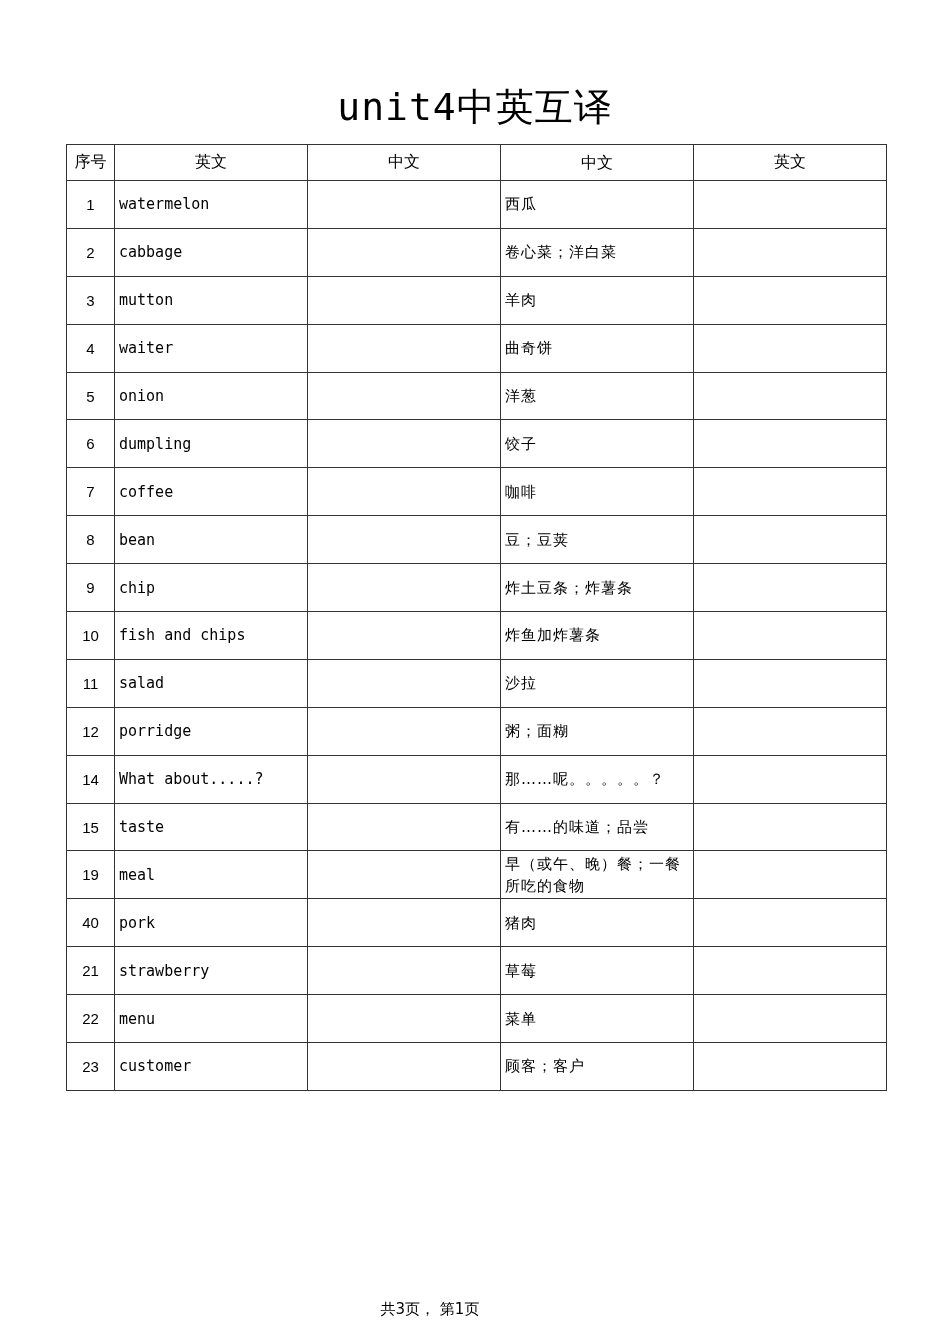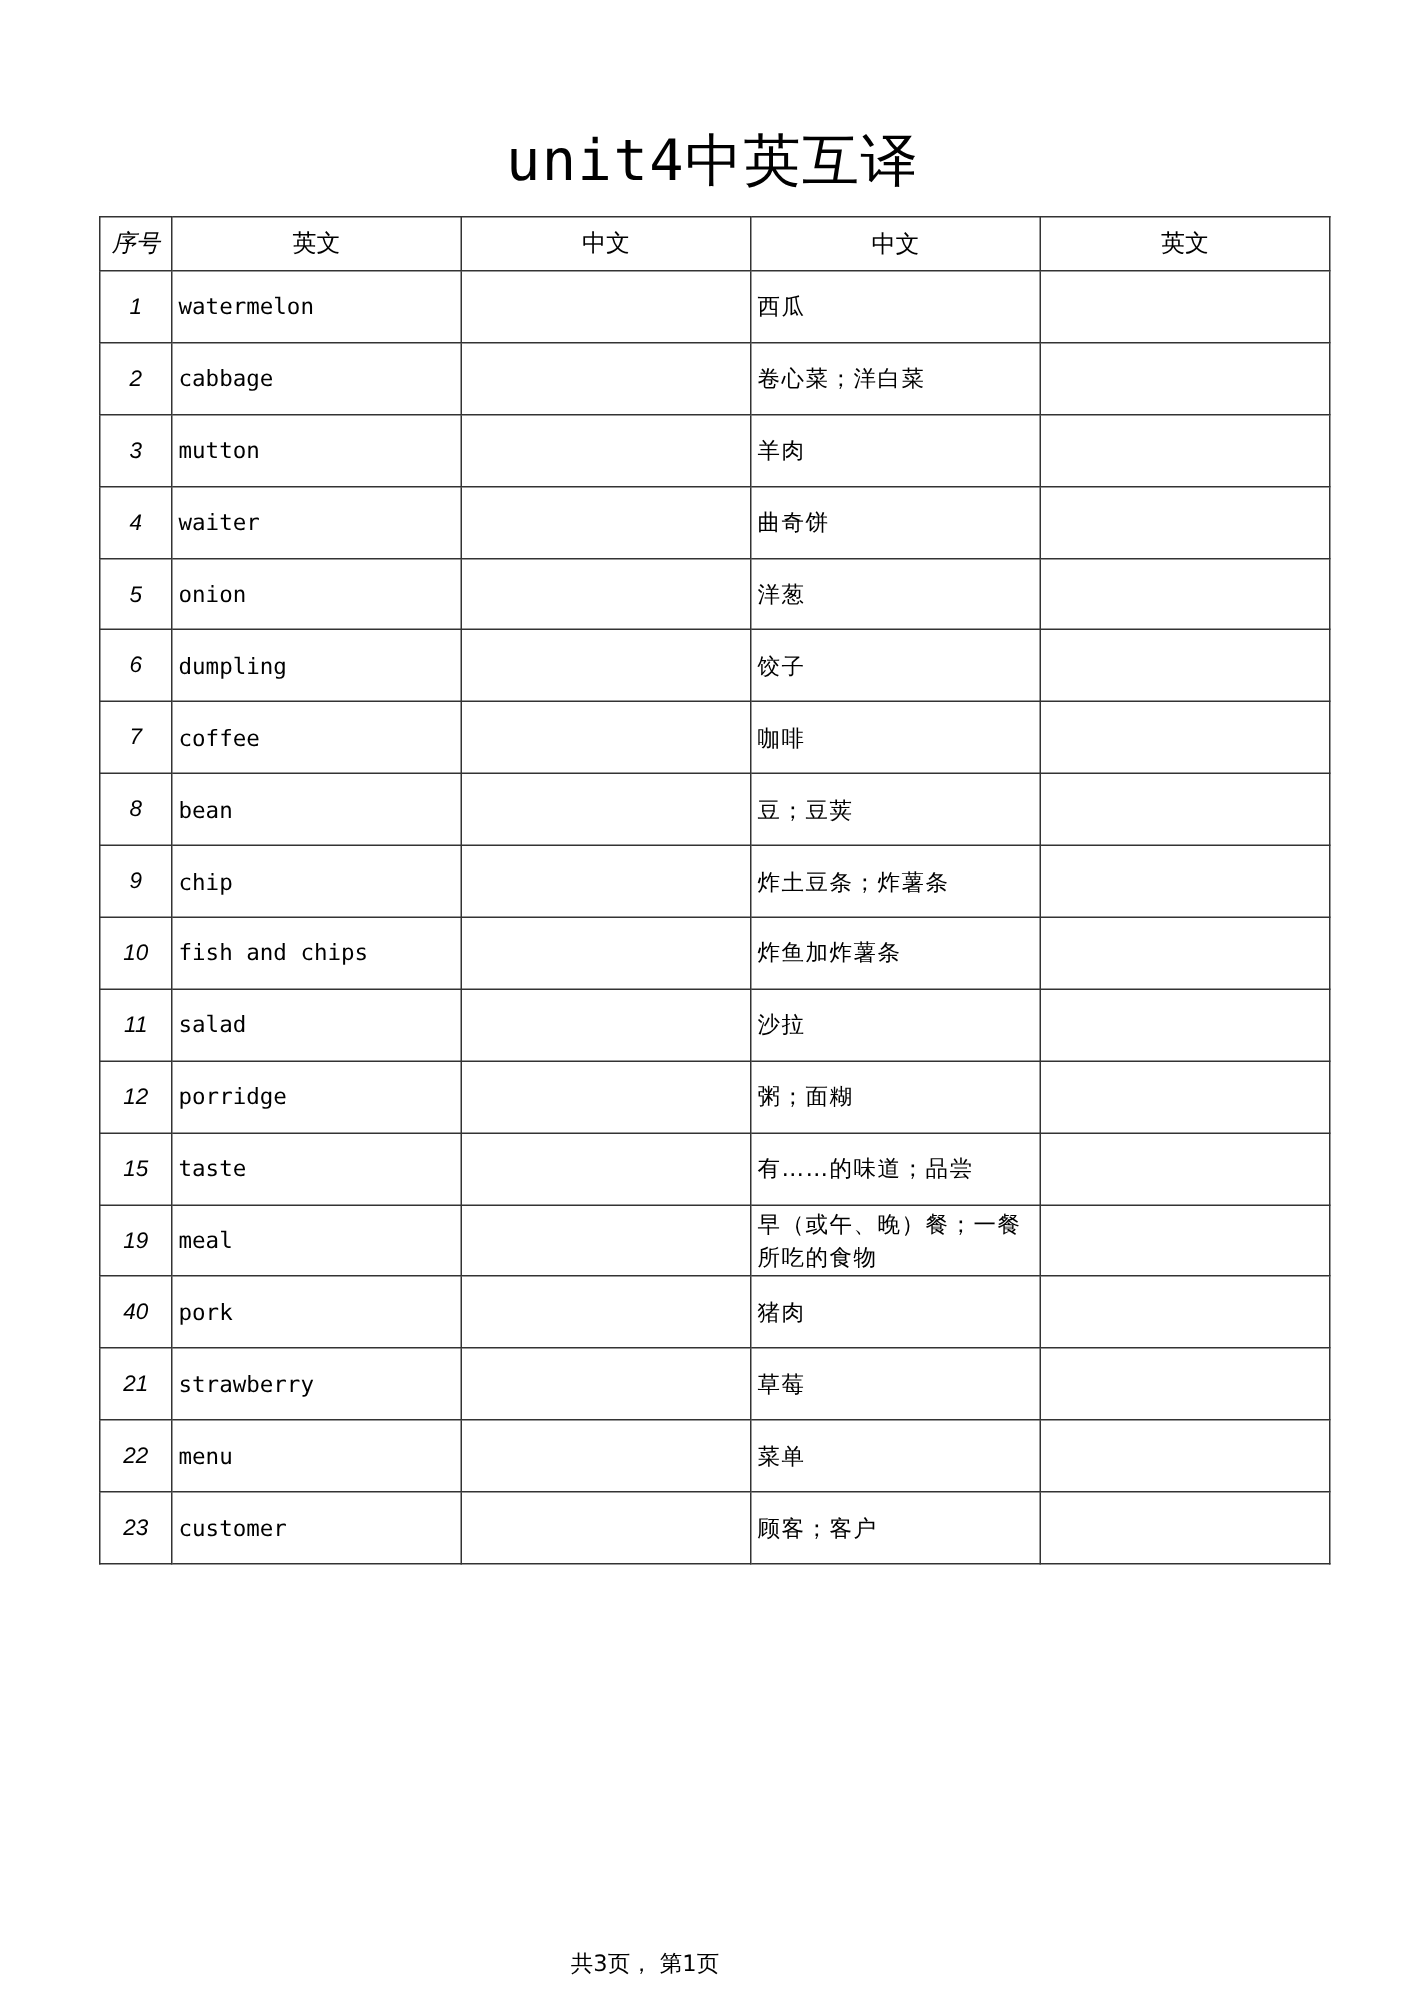--- a/index.html
+++ b/index.html
@@ -2,21 +2,21 @@
 <html><head>
 <meta charset="utf-8">
 <style>
   html, body { margin: 0; padding: 0; background: #ffffff; }
   body { width: 950px; height: 1344px; position: relative; font-family: "DejaVu Sans", sans-serif; color: #000; overflow: hidden; }
   .title { position: absolute; top: 42px; left: 0; width: 950px; text-align: center; font-size: 38px; font-family: "DejaVu Sans Mono", monospace; letter-spacing: 1px; margin-top: 40px; }
   table.grid { position: absolute; left: 66px; top: 144px; width: 819px; border-collapse: collapse; table-layout: fixed; }
   table.grid td, table.grid th { border: 1.3px solid #333; padding: 0; font-weight: normal; vertical-align: middle; }
   table.grid th { height: 35px; font-size: 16px; text-align: center; }
   table.grid td { height: 46.9px; font-size: 15px; }
-  .c-num { width: 47px; text-align: center; font-family: "Liberation Sans Narrow", "Liberation Sans", sans-serif; font-size: 16px; font-style: italic; }
+  .c-num { width: 47px; text-align: center; font-family: "Liberation Sans Narrow", "Liberation Sans", sans-serif; font-size: 16px; }
   .c-en { width: 192px; padding-left: 4px !important; font-family: "DejaVu Sans Mono", monospace; font-size: 14.5px; }
   .c-blank { width: 192px; }
   .c-cn { width: 192px; padding-left: 4px !important; font-size: 14.5px; line-height: 22px; letter-spacing: 1px; }
   .footer { position: absolute; top: 1300px; left: 0; width: 860px; text-align: center; font-size: 15px; }
 </style>
 </head>
 <body>
 
 <div class="title">unit4中英互译</div>
 
@@ -109,20 +109,27 @@
         <td class="c-blank"></td>
       </tr>
       <tr>
         <td class="c-num">12</td>
         <td class="c-en">porridge</td>
         <td class="c-blank"></td>
         <td class="c-cn">粥；面糊</td>
         <td class="c-blank"></td>
       </tr>
       <tr>
+        <td class="c-num">14</td>
+        <td class="c-en">What about.....?</td>
+        <td class="c-blank"></td>
+        <td class="c-cn">那……呢。。。。。？</td>
+        <td class="c-blank"></td>
+      </tr>
+      <tr>
         <td class="c-num">15</td>
         <td class="c-en">taste</td>
         <td class="c-blank"></td>
         <td class="c-cn">有……的味道；品尝</td>
         <td class="c-blank"></td>
       </tr>
       <tr>
         <td class="c-num">19</td>
         <td class="c-en">meal</td>
         <td class="c-blank"></td>

